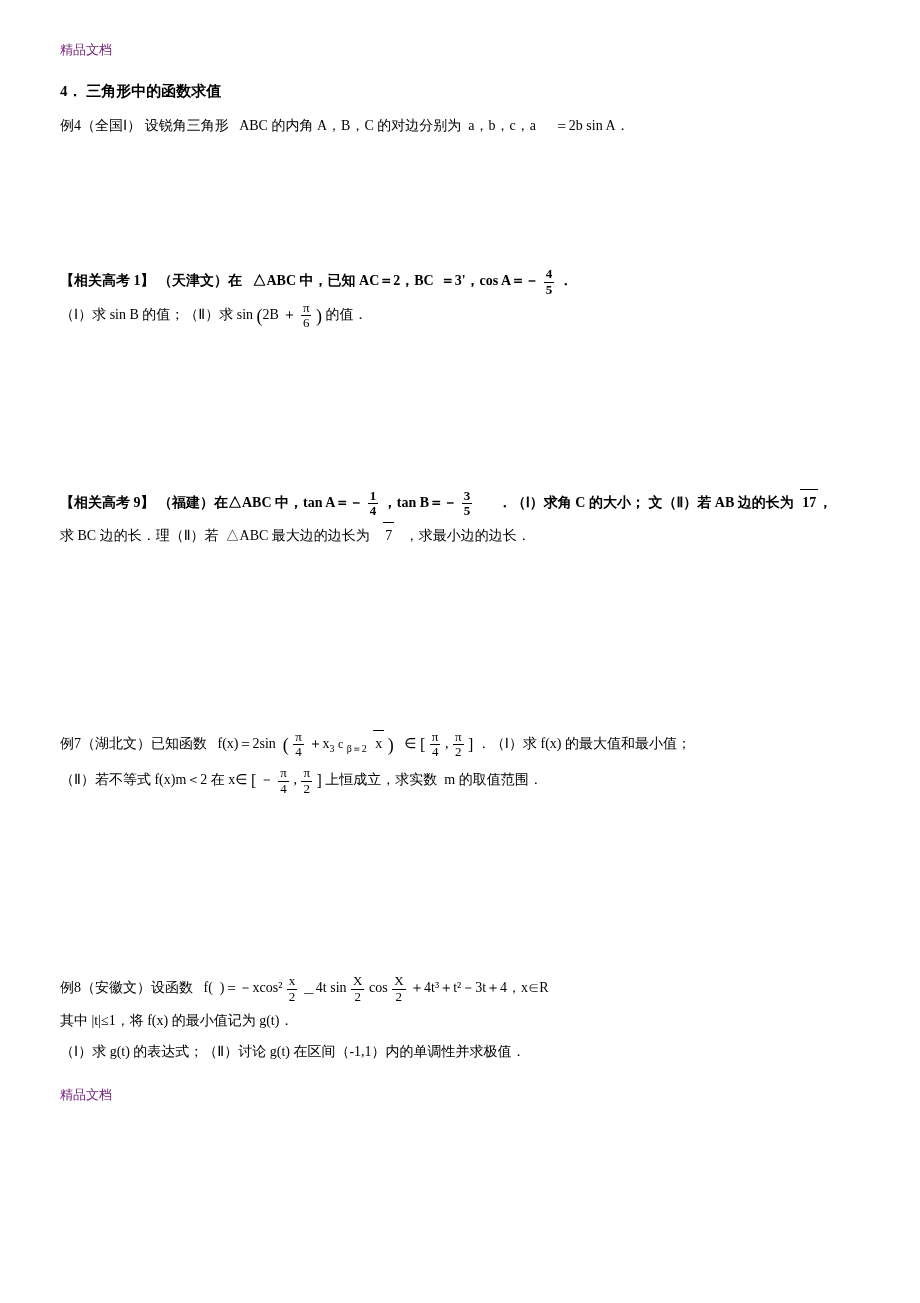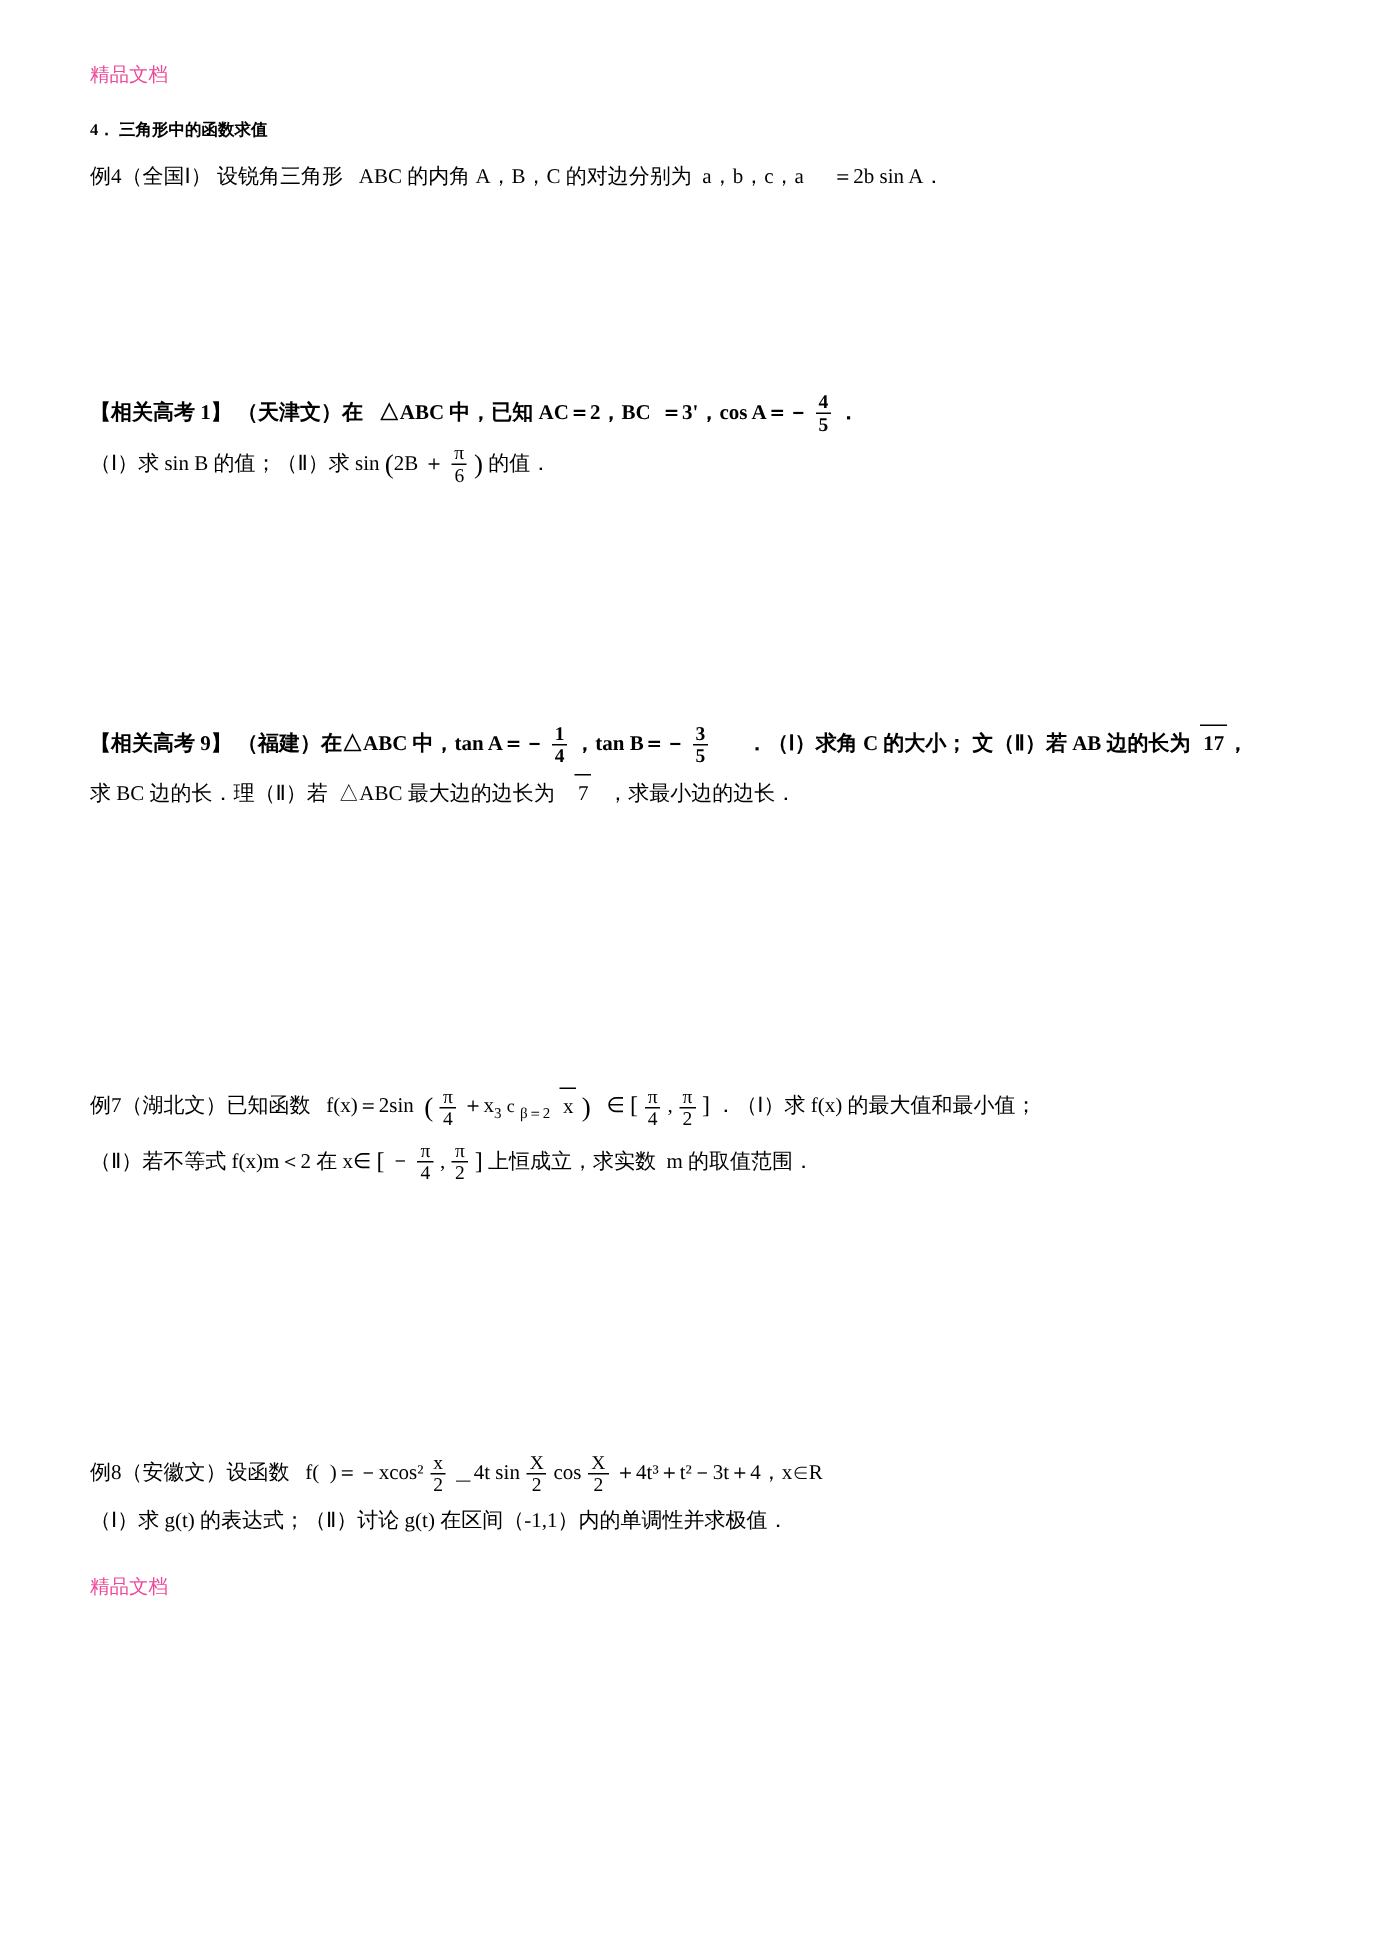--- a/index.html
+++ b/index.html
@@ -8,29 +8,29 @@
       color: #000;
       font-family: "SimSun", "宋体", serif;
       font-size: 14px;
       line-height: 1.6;
       padding: 40px 60px;
       width: 920px;
       min-height: 1303px;
     }
     .watermark-top, .watermark-bottom {
       font-size: 13px;
-      color: #ec4899;
+      color: #701a75;
       margin-bottom: 10px;
     }
     .watermark-bottom {
       margin-top: 20px;
     }
     .section-title {
       font-weight: bold;
-      font-size: 11px;
+      font-size: 15px;
       margin: 18px 0 8px 0;
     }
     .section-number {
       font-weight: bold;
     }
     .problem-block {
       margin: 10px 0 18px 0;
       line-height: 1.8;
     }
     .indent {
@@ -225,18 +225,21 @@
         <span class="den">2</span>
       </span>
       cos
       <span class="fraction">
         <span class="num">X</span>
         <span class="den">2</span>
       </span>
       ＋4t³＋t²－3t＋4，x∈R
     </div>
     <div class="content-line indent">
+      其中 |t|≤1，将 f(x) 的最小值记为 g(t)．
+    </div>
+    <div class="content-line indent">
       （Ⅰ）求 g(t) 的表达式；（Ⅱ）讨论 g(t) 在区间（-1,1）内的单调性并求极值．
     </div>
   </div>
 </div>
 
 <div class="watermark-bottom">精品文档</div>
 
 </body></html>

